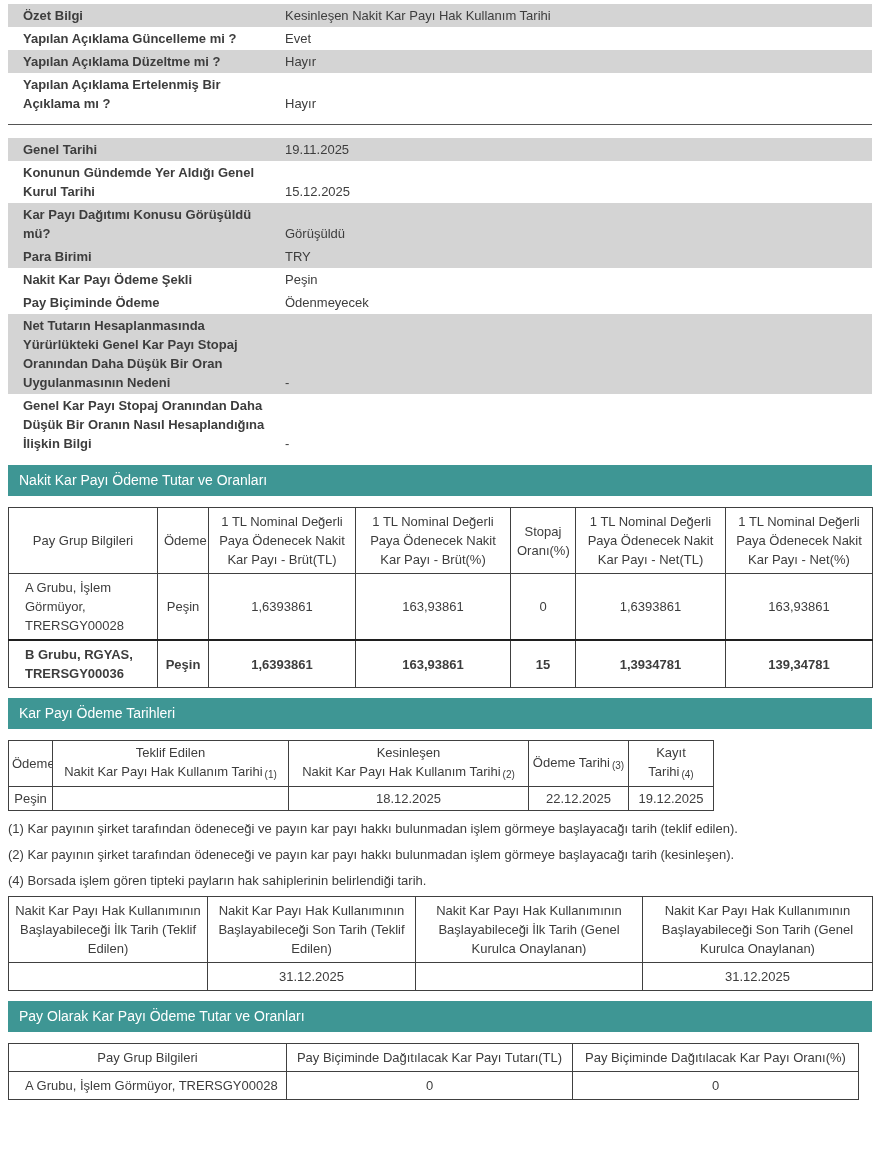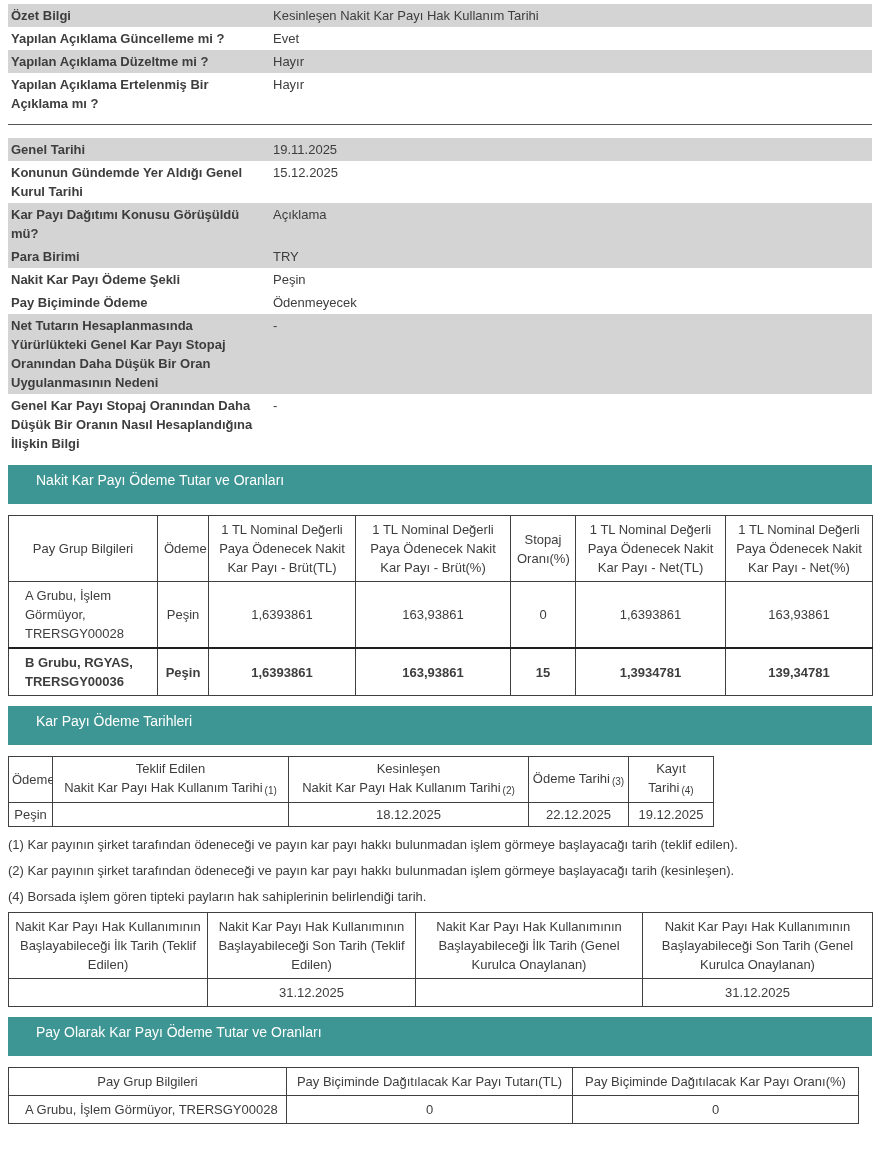--- a/index.html
+++ b/index.html
@@ -6,35 +6,35 @@
   html, body { width: 880px; background: #ffffff; }
   body {
     font-family: "Liberation Sans", "DejaVu Sans", sans-serif;
     font-size: 13px;
     color: #3d3d3d;
   }
   .page { padding: 4px 8px 0 8px; width: 880px; }
 
   
   .kv-table { width: 100%; }
-  .kv-row { display: flex; align-items: flex-start; padding: 2px 0; min-height: 23px; }
+  .kv-row { display: flex; align-items: flex-end; padding: 2px 12px; min-height: 23px; }
   .kv-row.shaded { background: #d4d4d4; }
   .kv-label {
     width: 256px; flex: 0 0 256px;
     font-weight: bold; line-height: 19px; padding-left: 3px;
   }
   .kv-value { flex: 1; padding-left: 9px; line-height: 19px; }
 
   .divider { border-top: 1px solid #555; margin: 9px 0 13px 0; }
 
   
   .section-bar {
     background: #3e9694; color: #ffffff;
-    height: 39px; line-height: 31px;
-    padding-left: 28px; font-size: 14px;
+    height: 31px; line-height: 31px;
+    padding-left: 11px; font-size: 14px;
     margin: 10px 0 11px 0;
   }
 
   
   table.grid { border-collapse: collapse; table-layout: fixed; margin-bottom: 2px; }
   table.grid th, table.grid td {
     border: 1px solid #404040;
     padding: 4px 6px;
     text-align: center;
     vertical-align: middle;
@@ -87,21 +87,21 @@
     <div class="kv-row shaded">
       <div class="kv-label">Genel Tarihi</div>
       <div class="kv-value">19.11.2025</div>
     </div>
     <div class="kv-row">
       <div class="kv-label">Konunun Gündemde Yer Aldığı Genel Kurul Tarihi</div>
       <div class="kv-value">15.12.2025</div>
     </div>
     <div class="kv-row shaded">
       <div class="kv-label">Kar Payı Dağıtımı Konusu Görüşüldü mü?</div>
-      <div class="kv-value">Açıklama</div>
+      <div class="kv-value">Görüşüldü</div>
     </div>
     <div class="kv-row shaded">
       <div class="kv-label">Para Birimi</div>
       <div class="kv-value">TRY</div>
     </div>
     <div class="kv-row">
       <div class="kv-label">Nakit Kar Payı Ödeme Şekli</div>
       <div class="kv-value">Peşin</div>
     </div>
     <div class="kv-row">

